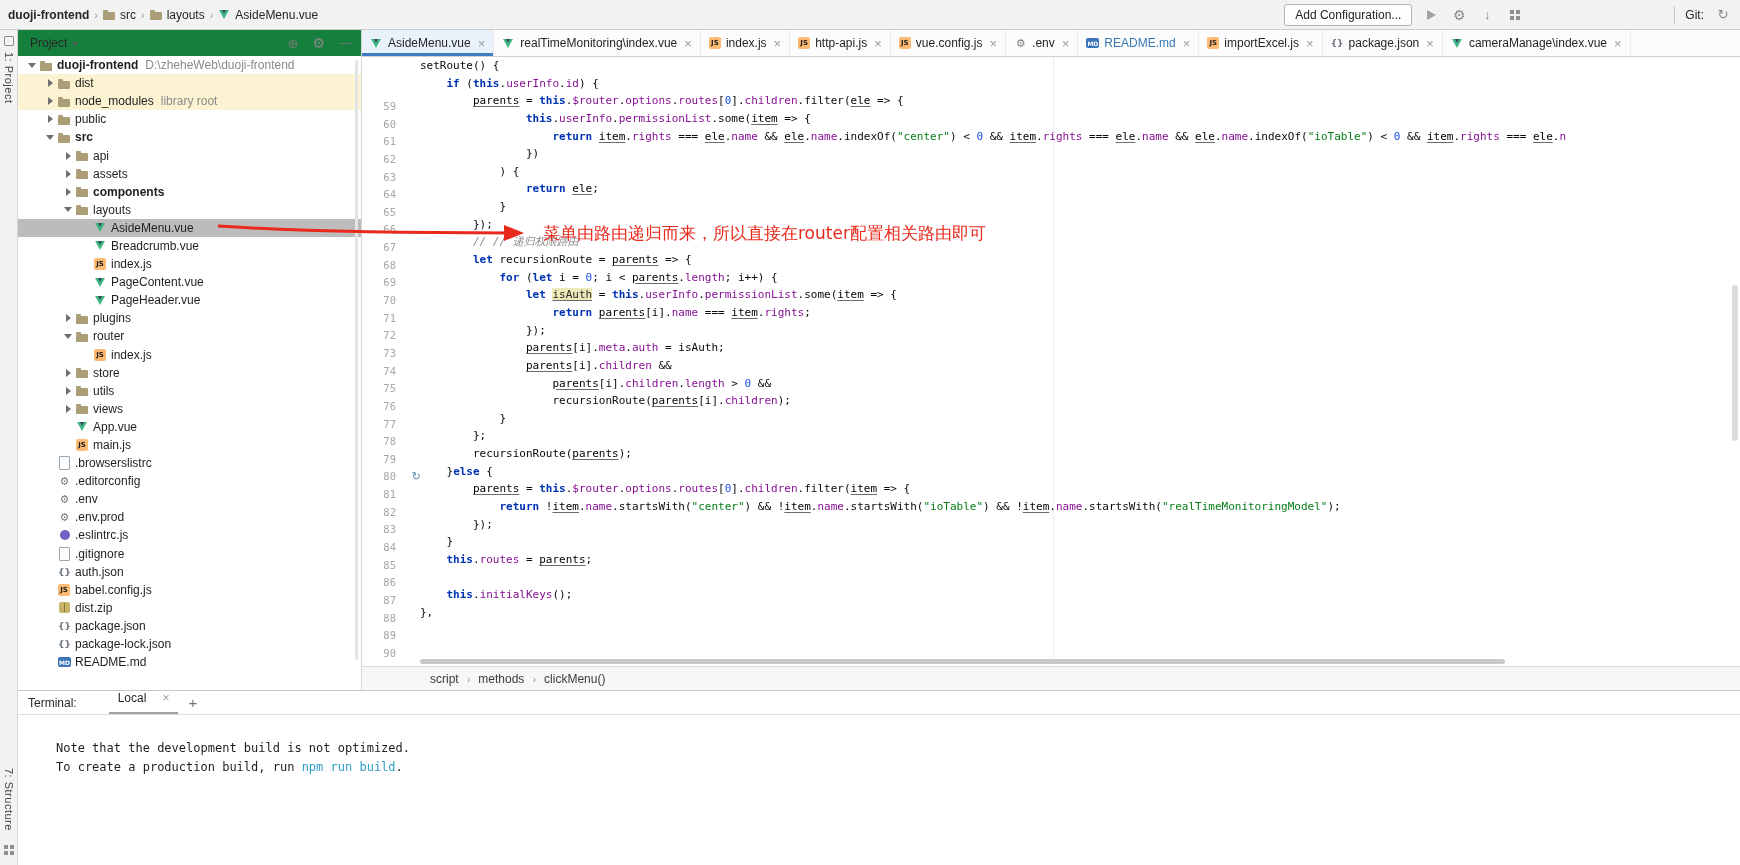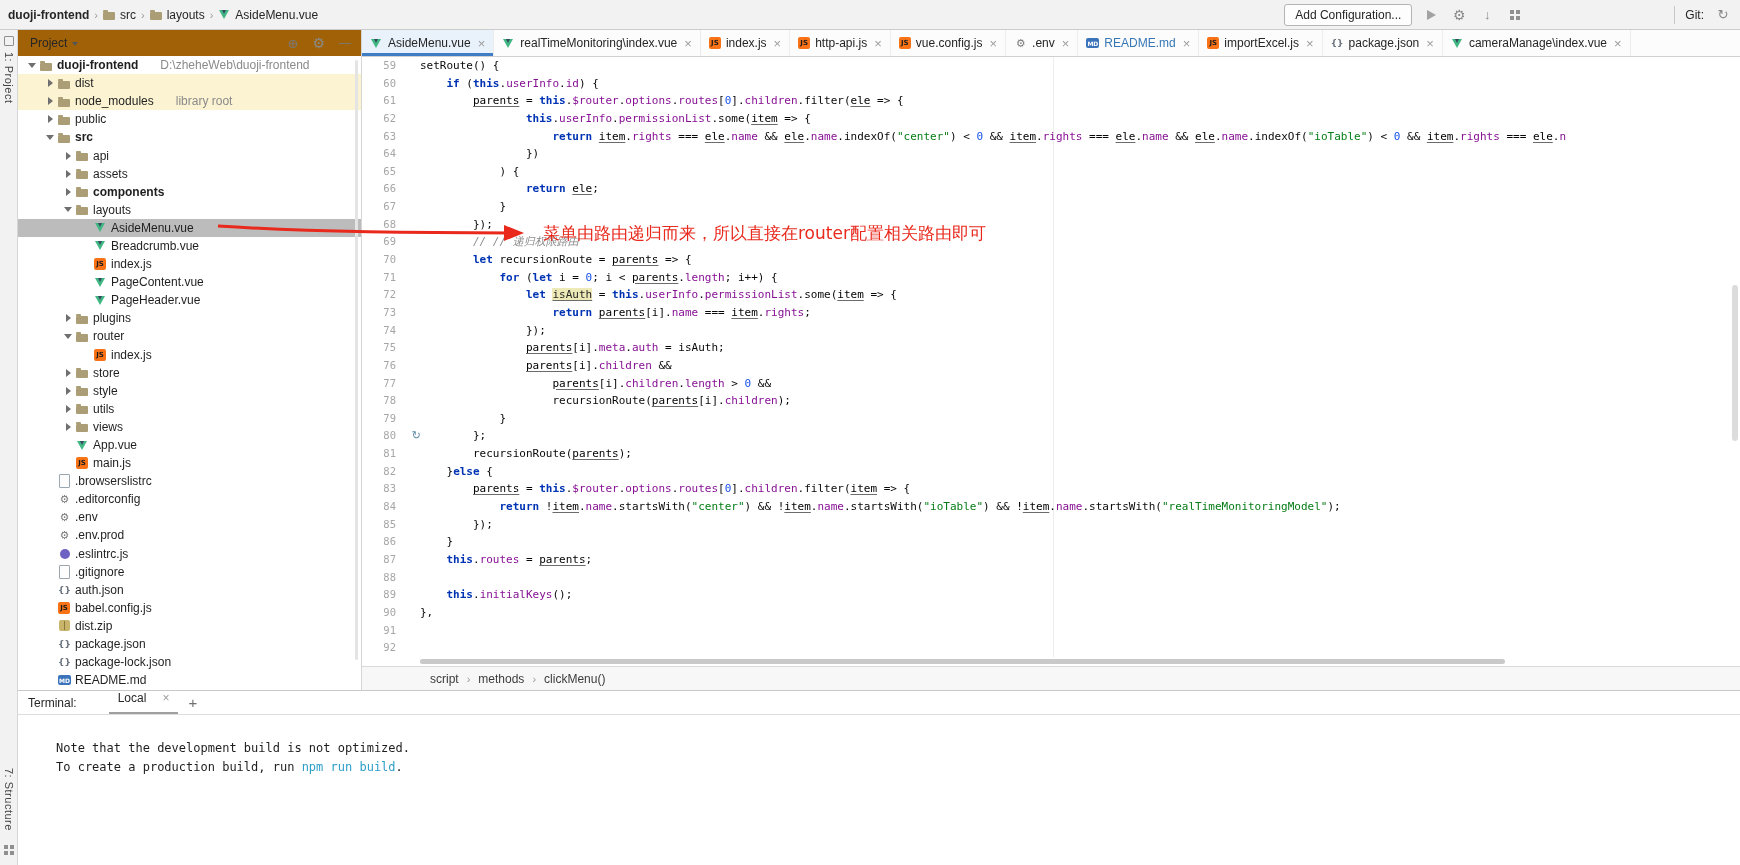--- a/index.html
+++ b/index.html
@@ -43,57 +43,57 @@
     flex-direction:column; align-items:center; padding:6px 0; z-index:4; }
   .strip-icon { width:10px; height:10px; border:1px solid #8f8f8f;
     border-radius:1px; margin-bottom:6px; flex:none; }
   .vtext { writing-mode:vertical-rl; font-size:11px; color:#444; letter-spacing:.5px; }
   .strip-bottom { margin-top:auto; display:flex; flex-direction:column;
     align-items:center; gap:10px; }
 
   
   .project-panel { position:absolute; left:18px; top:30px; width:344px;
     height:660px; background:#fff; border-right:1px solid #d6d6d6; overflow:hidden; }
-  .pp-header { height:26px; display:flex; align-items:center; background:#a16207;
+  .pp-header { height:26px; display:flex; align-items:center; background:#15803d;
     padding:0 10px 0 12px; font-size:12px; gap:5px; }
   .pp-caret { width:0; height:0; border-top:4px solid #555;
     border-left:3.5px solid transparent; border-right:3.5px solid transparent; margin-top:2px; }
   .pp-icons { margin-left:auto; display:flex; gap:14px; align-items:center; }
   .pp-tree { position:absolute; top:26px; left:0; right:0; bottom:0;
     font-size:12px; color:#1f1f1f; }
   .tree-row { height:18.1px; display:flex; align-items:center; white-space:nowrap; }
   .tree-row.sel { background:#bcbcbc; }
   .tree-row.warn { background:#fbf3d2; }
   .chev { width:16px; flex:none; display:inline-flex; justify-content:center; }
   .chev .cr { width:0; height:0; border-left:5px solid #6f6f6f;
     border-top:4px solid transparent; border-bottom:4px solid transparent; }
   .chev .cd { width:0; height:0; border-top:5px solid #6f6f6f;
     border-left:4px solid transparent; border-right:4px solid transparent; }
   .tree-ic { width:17px; flex:none; display:inline-flex; }
   .tree-label.b { font-weight:bold; }
-  .tree-sub { color:#8a8a8a; margin-left:22px; }
+  .tree-sub { color:#8a8a8a; margin-left:7px; }
   .pp-scrollbar { position:absolute; right:3px; top:30px; bottom:30px; width:3px;
     background:#e4e4e4; border-radius:2px; }
 
   
   .ic { display:inline-flex; width:13px; height:13px; align-items:center;
     justify-content:center; flex:none; font-family:"DejaVu Sans",sans-serif; }
   .ic-folder { position:relative; }
   .ic-folder::before { content:""; position:absolute; left:0; top:4px;
     width:12px; height:8px; background:#ab9e76; border-radius:1px; }
   .ic-folder::after { content:""; position:absolute; left:0; top:2px;
     width:5px; height:2px; background:#ab9e76; border-radius:1px 1px 0 0; }
   .ic-vue { position:relative; }
   .ic-vue::before { content:""; position:absolute; left:1px; top:2px;
     border-left:5.5px solid transparent; border-right:5.5px solid transparent;
     border-top:9.5px solid #41b883; }
   .ic-vue::after { content:""; position:absolute; left:4px; top:2px;
     border-left:2.5px solid transparent; border-right:2.5px solid transparent;
     border-top:4.5px solid #35495e; }
-  .ic-js { background:#f97316; color:#1c1c1c; font-size:7px; font-weight:bold;
+  .ic-js { background:#fdba74; color:#1c1c1c; font-size:7px; font-weight:bold;
     width:12px; height:12px; border-radius:2px; }
   .ic-json { color:#6a737d; font-weight:bold; font-size:9px; }
   .ic-md { background:#3b74bb; color:#fff; font-size:6px; font-weight:bold;
     width:13px; height:10px; border-radius:2px; }
   .ic-config { color:#7a7a7a; font-size:11px; }
   .ic-eslint { position:relative; }
   .ic-eslint::before { content:""; width:10px; height:10px; border-radius:50%;
     background:#6e62c2; }
   .ic-zip { position:relative; }
   .ic-zip::before { content:""; position:absolute; left:1px; top:1px; width:11px;
@@ -114,21 +114,21 @@
     padding:0 8px; font-size:12px; color:#262626; border-right:1px solid #ececec; }
   .etab.active { background:#e9f1fb; box-shadow:inset 0 -3px 0 #3f7cc4; }
   .etab.blue .etab-label { color:#3677b5; }
   .etab .close { color:#9c9c9c; font-size:13px; margin-left:2px; line-height:1; }
   .margin-guide { position:absolute; left:691px; top:27px; height:600px;
     width:1px; background:#ededed; }
   .editor-code { position:absolute; top:27px; left:0; right:0; height:600px;
     display:flex; overflow:hidden; font-family:"DejaVu Sans Mono",monospace;
     font-size:11px; line-height:17.65px; }
   .gutter { width:44px; flex:none; text-align:right; color:#a6a6a6;
-    font-size:10.5px; }
+    font-size:10.5px;margin-top:41px; }
   .gutter-line { height:17.65px; padding-right:10px; position:relative; }
   .gutter-ic { position:absolute; right:-15px; top:0; color:#5f8ca8;
     font-size:11px; font-family:"DejaVu Sans",sans-serif; }
   .code-col { flex:1; padding-left:14px; position:relative; }
   .code-line { height:17.65px; min-height:17.65px; white-space:pre; }
   .tok-txt { color:#080808; }
   .tok-kw  { color:#0033b3; font-weight:bold; }
   .tok-str { color:#067d17; }
   .tok-num { color:#1750eb; }
   .tok-cmt { color:#8c8c8c; font-style:italic; }
@@ -375,29 +375,20 @@
           <span class="tree-label">index.js</span>
         </div>
         <div class="tree-row" style="padding-left: 42px;">
           <span class="chev">
             <i class="cr"></i>
           </span>
           <span class="tree-ic">
             <span class="ic ic-folder"></span>
           </span>
           <span class="tree-label">store</span>
-        </div>
-        <div class="tree-row" style="padding-left: 42px;">
-          <span class="chev">
-            <i class="cr"></i>
-          </span>
-          <span class="tree-ic">
-            <span class="ic ic-folder"></span>
-          </span>
-          <span class="tree-label">style</span>
         </div>
         <div class="tree-row" style="padding-left: 42px;">
           <span class="chev">
             <i class="cr"></i>
           </span>
           <span class="tree-ic">
             <span class="ic ic-folder"></span>
           </span>
           <span class="tree-label">utils</span>
         </div>

